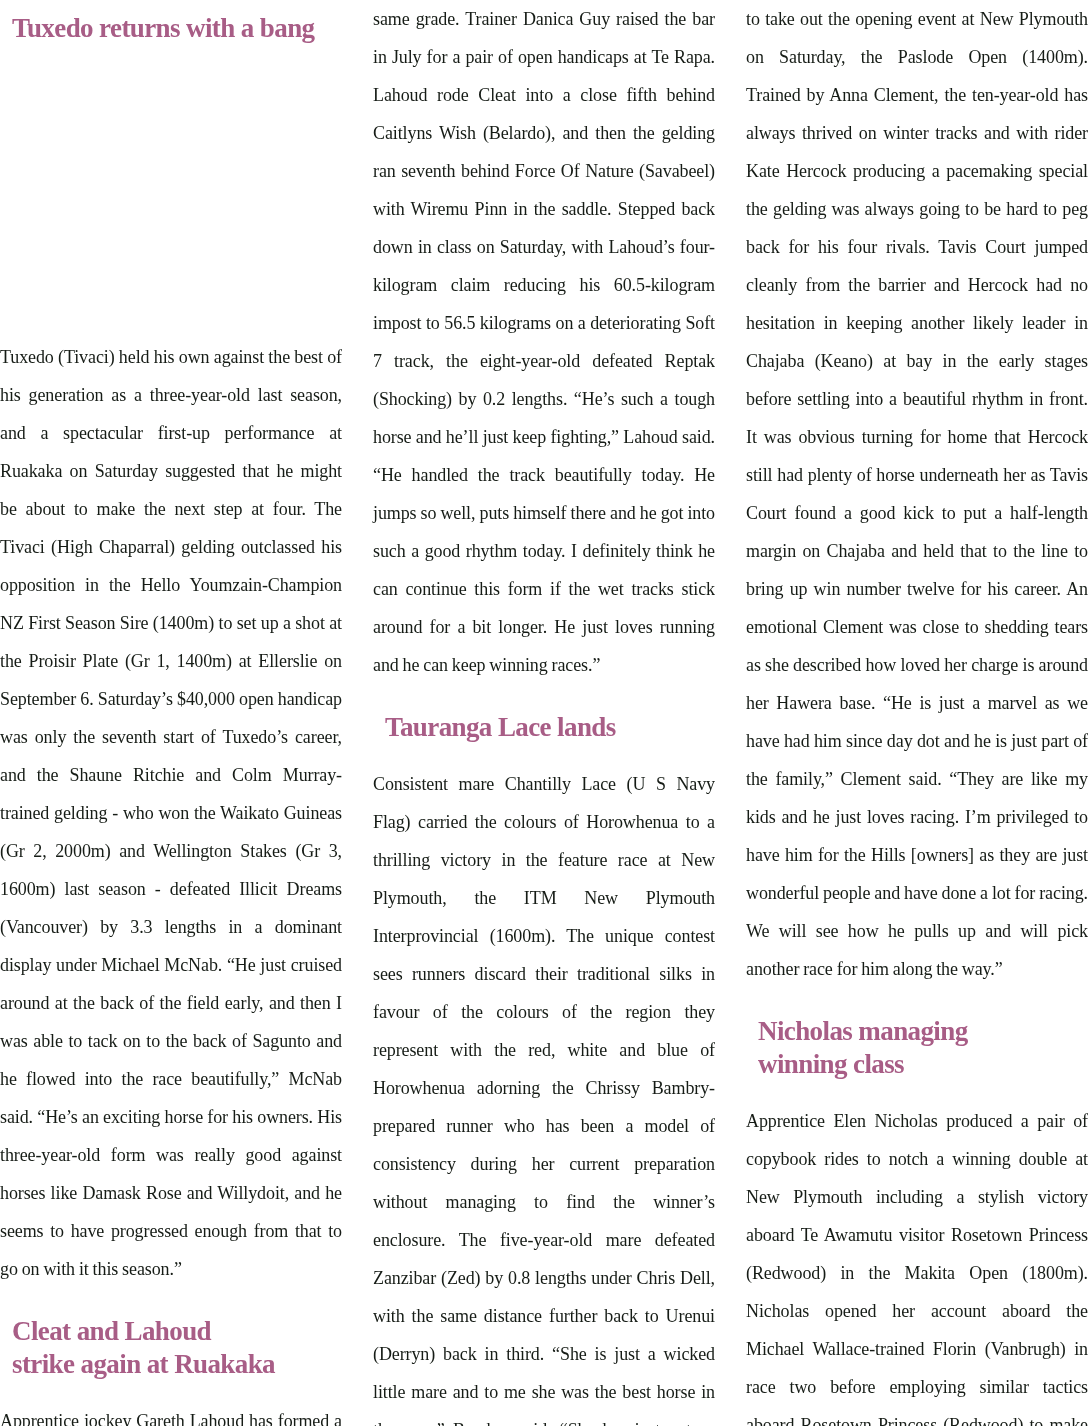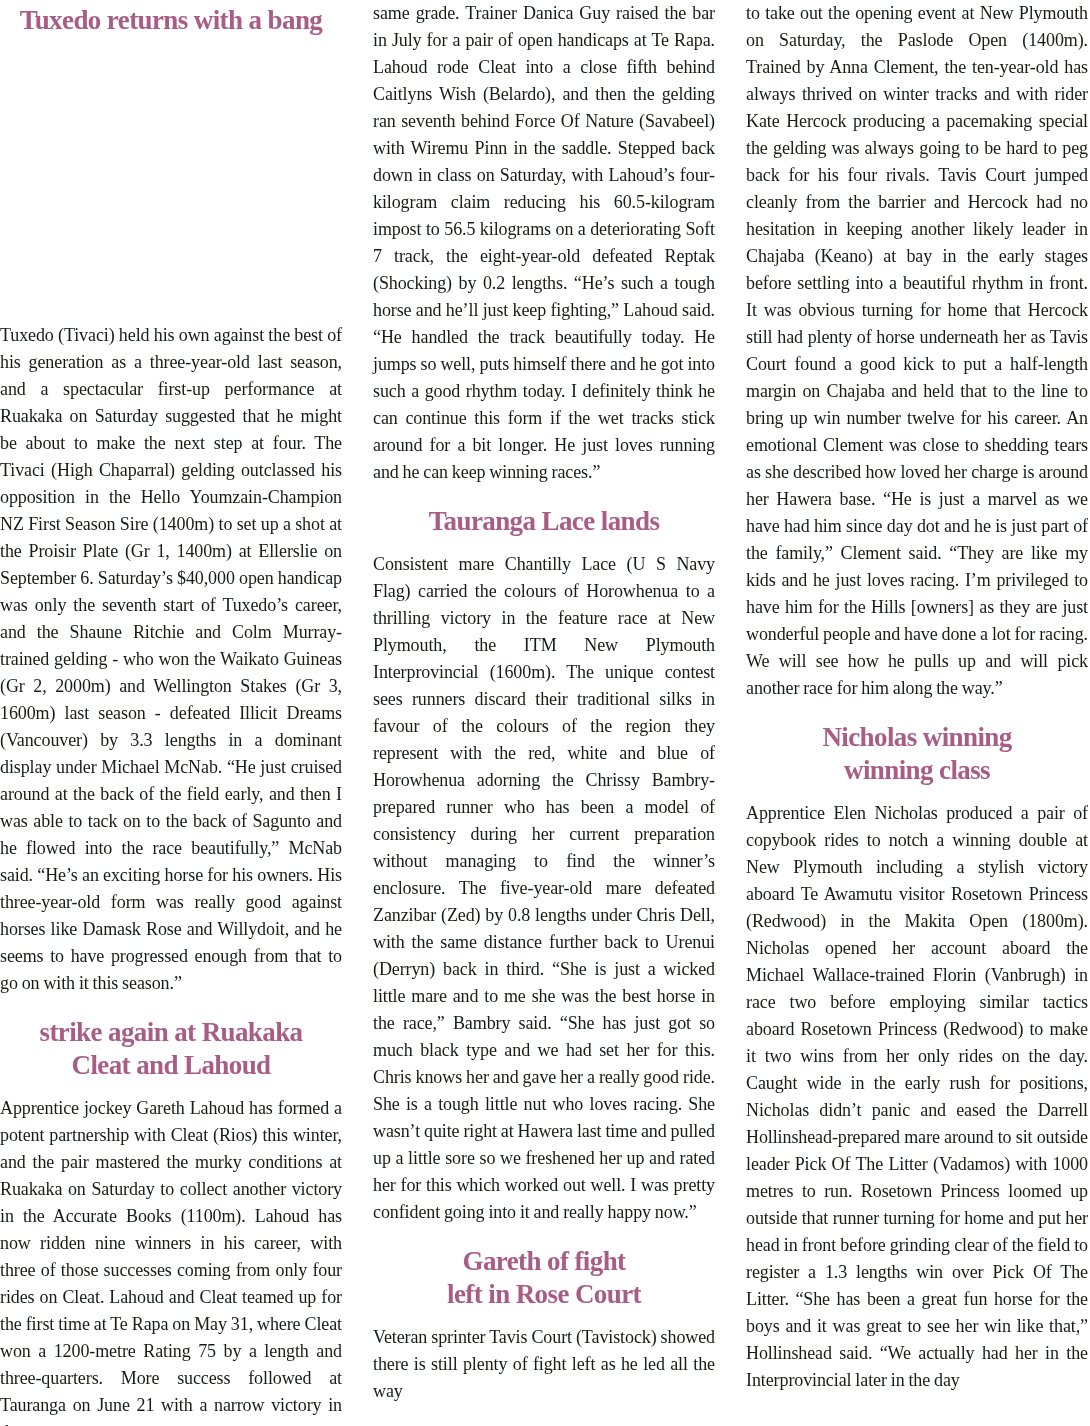--- a/index.html
+++ b/index.html
@@ -16,66 +16,65 @@
   .col + .col { margin-left: 31px; }
   .col > :first-child { margin-top: 0; }
   .headline {
     font-family: "Liberation Serif", "DejaVu Serif", serif;
     font-weight: 700;
     font-size: 27px;
     line-height: 33px;
     letter-spacing: -0.6px;
     color: var(--headline-color, #a85d86);
     margin: 15px 0 9px 0;
-    padding: 4px;
-    text-align: center;
+    padding: 12px;
   }
   .headline-line { white-space: nowrap; }
   .body-par {
     font-family: "Liberation Serif", "DejaVu Serif", serif;
     font-size: 18px;
-    line-height: 27px;
+    line-height: 38px;
     letter-spacing: -0.1px;
     word-spacing: -0.5px;
     text-align: justify;
     color: var(--body-color, #161c16);
     margin: 0;
     padding: 0;
   }
   .image-slot { width: 100%; background: #ffffff; }
 </style>
 </head>
 <body>
 
 <div class="page" id="page">
     <div class="col">
       <h2 class="headline">
         <div class="headline-line">Tuxedo returns with a bang</div>
       </h2>
       <div class="image-slot" style="height: 272px;"></div>
       <p class="body-par">Tuxedo (Tivaci) held his own against the best of his generation as a three-year-old last season, and a spectacular first-up performance at Ruakaka on Saturday suggested that he might be about to make the next step at four. The Tivaci (High Chaparral) gelding outclassed his opposition in the Hello Youmzain-Champion NZ First Season Sire (1400m) to set up a shot at the Proisir Plate (Gr 1, 1400m) at Ellerslie on September 6. Saturday’s $40,000 open handicap was only the seventh start of Tuxedo’s career, and the Shaune Ritchie and Colm Murray-trained gelding - who won the Waikato Guineas (Gr 2, 2000m) and Wellington Stakes (Gr 3, 1600m) last season - defeated Illicit Dreams (Vancouver) by 3.3 lengths in a dominant display under Michael McNab. “He just cruised around at the back of the field early, and then I was able to tack on to the back of Sagunto and he flowed into the race beautifully,” McNab said. “He’s an exciting horse for his owners. His three-year-old form was really good against horses like Damask Rose and Willydoit, and he seems to have progressed enough from that to go on with it this season.”</p>
       <h2 class="headline">
+        <div class="headline-line">Cleat and Lahoud</div>
         <div class="headline-line">strike again at Ruakaka</div>
-        <div class="headline-line">Cleat and Lahoud</div>
       </h2>
       <p class="body-par">Apprentice jockey Gareth Lahoud has formed a potent partnership with Cleat (Rios) this winter, and the pair mastered the murky conditions at Ruakaka on Saturday to collect another victory in the Accurate Books (1100m). Lahoud has now ridden nine winners in his career, with three of those successes coming from only four rides on Cleat. Lahoud and Cleat teamed up for the first time at Te Rapa on May 31, where Cleat won a 1200-metre Rating 75 by a length and three-quarters. More success followed at Tauranga on June 21 with a narrow victory in the</p>
     </div>
     <div class="col">
       <p class="body-par">same grade. Trainer Danica Guy raised the bar in July for a pair of open handicaps at Te Rapa. Lahoud rode Cleat into a close fifth behind Caitlyns Wish (Belardo), and then the gelding ran seventh behind Force Of Nature (Savabeel) with Wiremu Pinn in the saddle. Stepped back down in class on Saturday, with Lahoud’s four-kilogram claim reducing his 60.5-kilogram impost to 56.5 kilograms on a deteriorating Soft 7 track, the eight-year-old defeated Reptak (Shocking) by 0.2 lengths. “He’s such a tough horse and he’ll just keep fighting,” Lahoud said. “He handled the track beautifully today. He jumps so well, puts himself there and he got into such a good rhythm today. I definitely think he can continue this form if the wet tracks stick around for a bit longer. He just loves running and he can keep winning races.”</p>
       <h2 class="headline">
         <div class="headline-line">Tauranga Lace lands</div>
       </h2>
       <p class="body-par">Consistent mare Chantilly Lace (U S Navy Flag) carried the colours of Horowhenua to a thrilling victory in the feature race at New Plymouth, the ITM New Plymouth Interprovincial (1600m). The unique contest sees runners discard their traditional silks in favour of the colours of the region they represent with the red, white and blue of Horowhenua adorning the Chrissy Bambry-prepared runner who has been a model of consistency during her current preparation without managing to find the winner’s enclosure. The five-year-old mare defeated Zanzibar (Zed) by 0.8 lengths under Chris Dell, with the same distance further back to Urenui (Derryn) back in third. “She is just a wicked little mare and to me she was the best horse in the race,” Bambry said. “She has just got so much black type and we had set her for this. Chris knows her and gave her a really good ride. She is a tough little nut who loves racing. She wasn’t quite right at Hawera last time and pulled up a little sore so we freshened her up and rated her for this which worked out well. I was pretty confident going into it and really happy now.”</p>
       <h2 class="headline">
         <div class="headline-line">Gareth of fight</div>
         <div class="headline-line">left in Rose Court</div>
       </h2>
       <p class="body-par">Veteran sprinter Tavis Court (Tavistock) showed there is still plenty of fight left as he led all the way</p>
     </div>
     <div class="col">
       <p class="body-par">to take out the opening event at New Plymouth on Saturday, the Paslode Open (1400m). Trained by Anna Clement, the ten-year-old has always thrived on winter tracks and with rider Kate Hercock producing a pacemaking special the gelding was always going to be hard to peg back for his four rivals. Tavis Court jumped cleanly from the barrier and Hercock had no hesitation in keeping another likely leader in Chajaba (Keano) at bay in the early stages before settling into a beautiful rhythm in front. It was obvious turning for home that Hercock still had plenty of horse underneath her as Tavis Court found a good kick to put a half-length margin on Chajaba and held that to the line to bring up win number twelve for his career. An emotional Clement was close to shedding tears as she described how loved her charge is around her Hawera base. “He is just a marvel as we have had him since day dot and he is just part of the family,” Clement said. “They are like my kids and he just loves racing. I’m privileged to have him for the Hills [owners] as they are just wonderful people and have done a lot for racing. We will see how he pulls up and will pick another race for him along the way.”</p>
       <h2 class="headline">
-        <div class="headline-line">Nicholas winning</div>
+        <div class="headline-line">Nicholas managing</div>
         <div class="headline-line">winning class</div>
       </h2>
       <p class="body-par">Apprentice Elen Nicholas produced a pair of copybook rides to notch a winning double at New Plymouth including a stylish victory aboard Te Awamutu visitor Rosetown Princess (Redwood) in the Makita Open (1800m). Nicholas opened her account aboard the Michael Wallace-trained Florin (Vanbrugh) in race two before employing similar tactics aboard Rosetown Princess (Redwood) to make it two wins from her only rides on the day. Caught wide in the early rush for positions, Nicholas didn’t panic and eased the Darrell Hollinshead-prepared mare around to sit outside leader Pick Of The Litter (Vadamos) with 1000 metres to run. Rosetown Princess loomed up outside that runner turning for home and put her head in front before grinding clear of the field to register a 1.3 lengths win over Pick Of The Litter. “She has been a great fun horse for the boys and it was great to see her win like that,” Hollinshead said. “We actually had her in the Interprovincial later in the day</p>
     </div>
   </div>
 
 </body></html>

